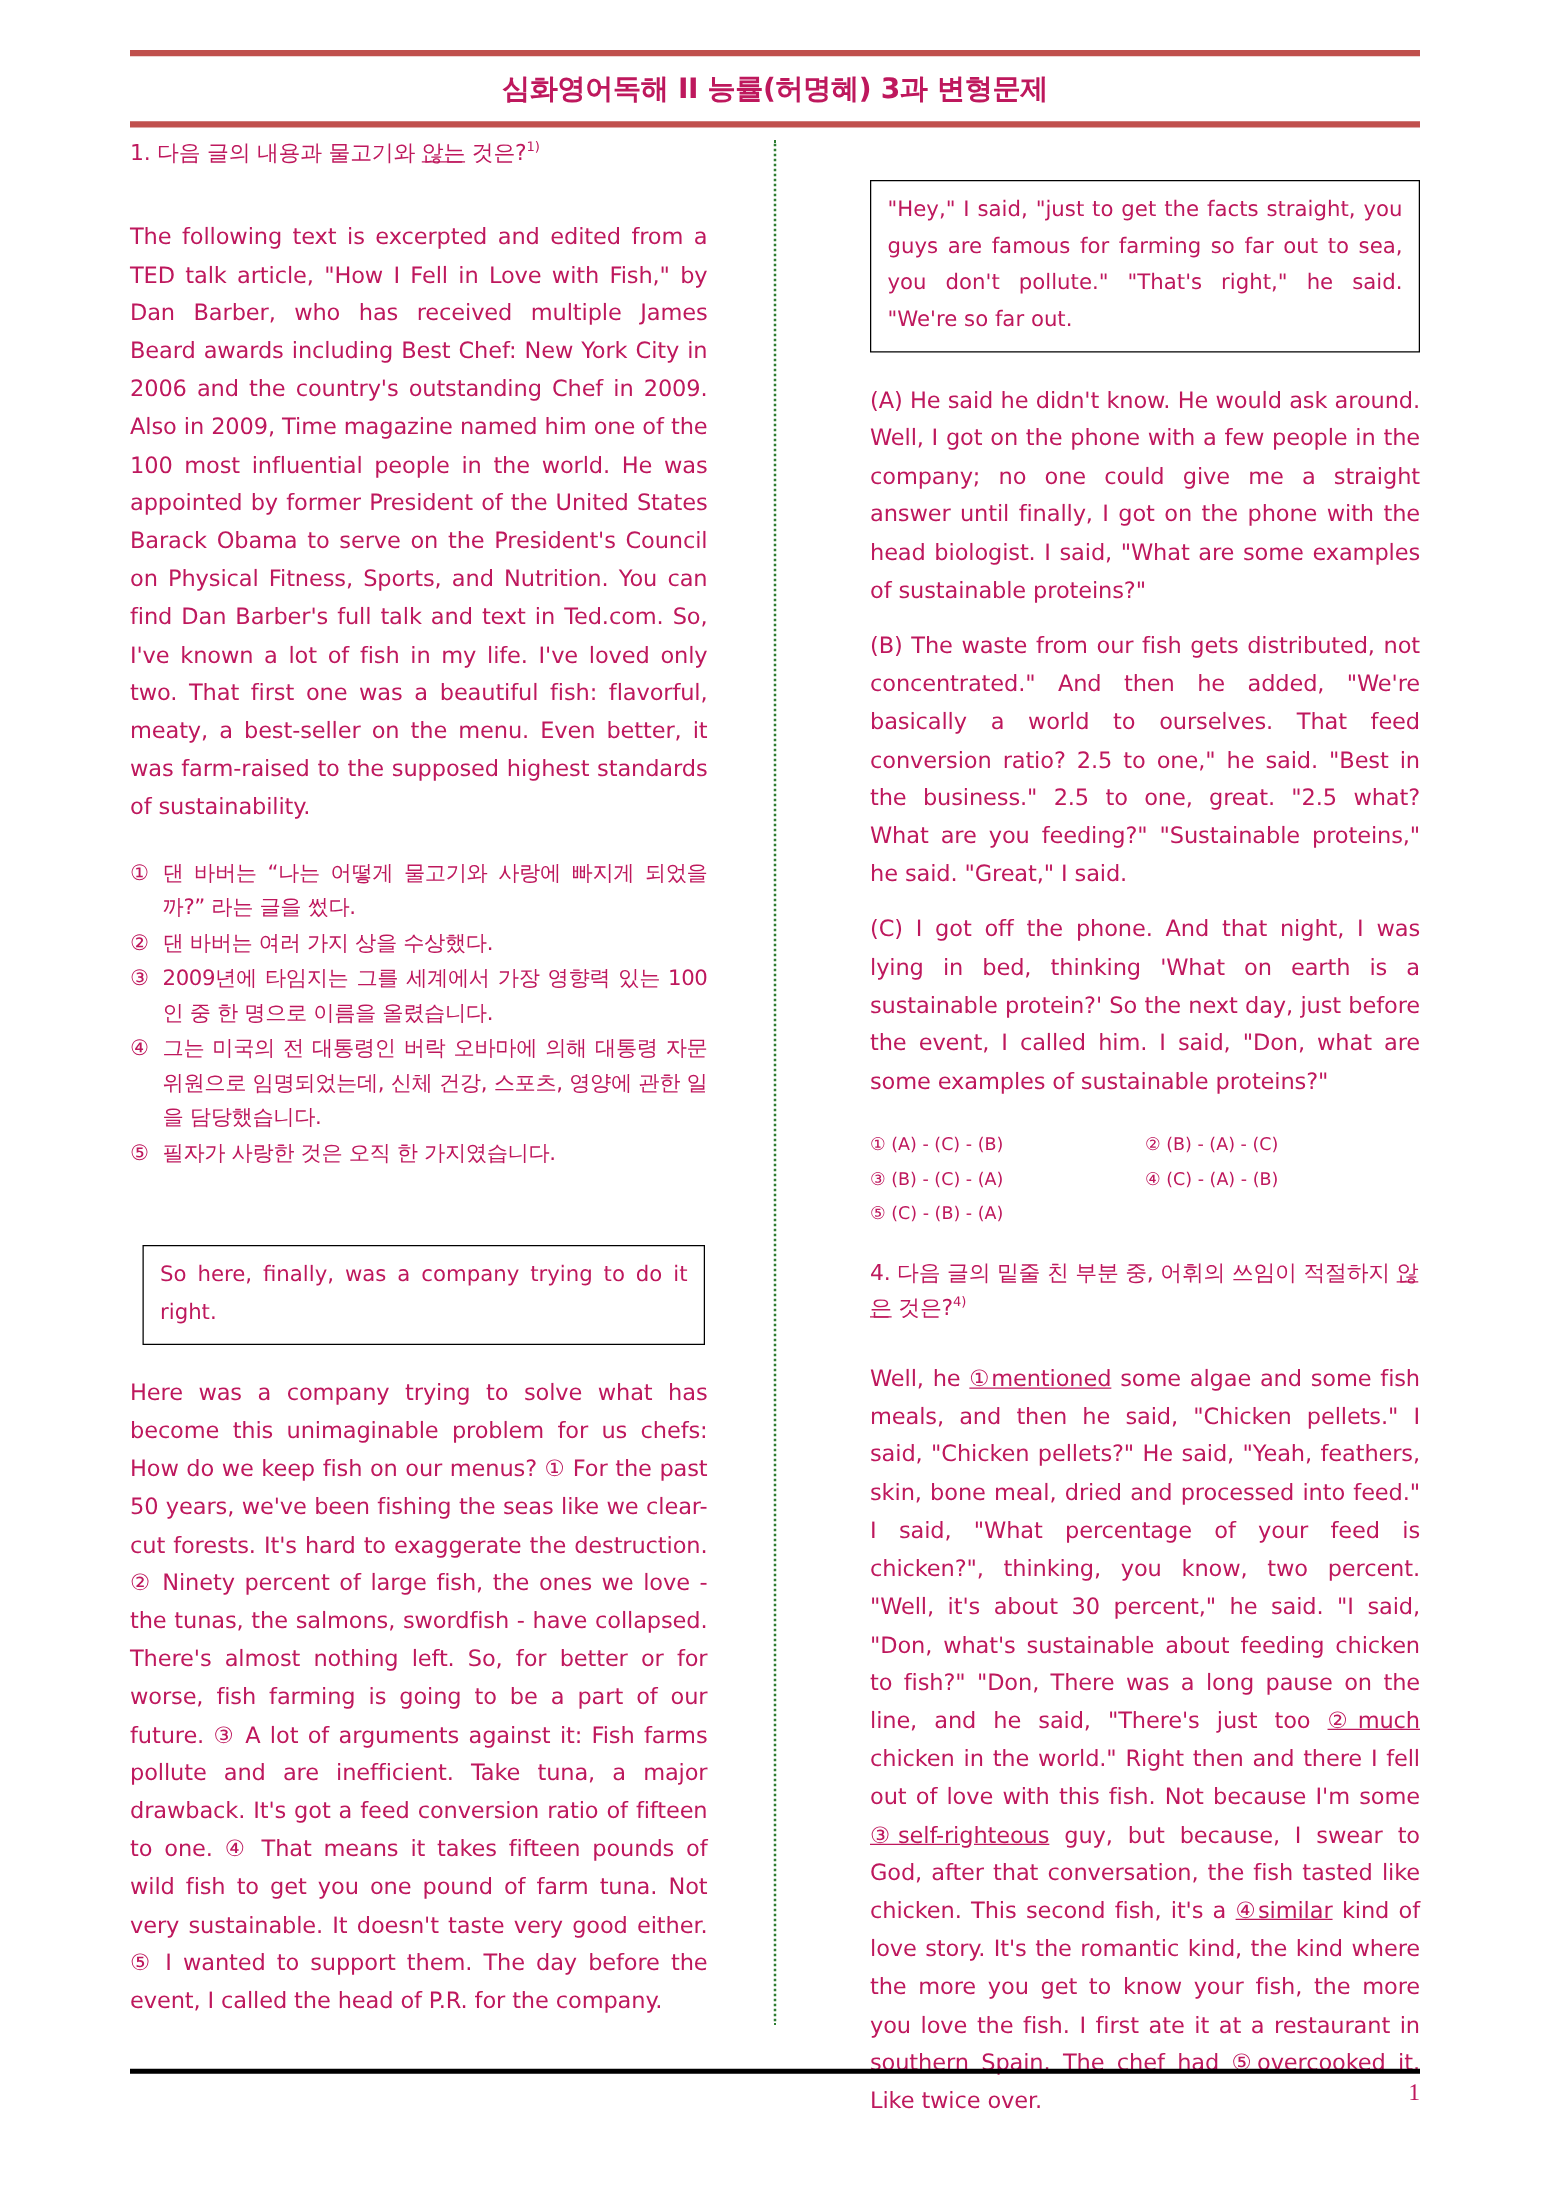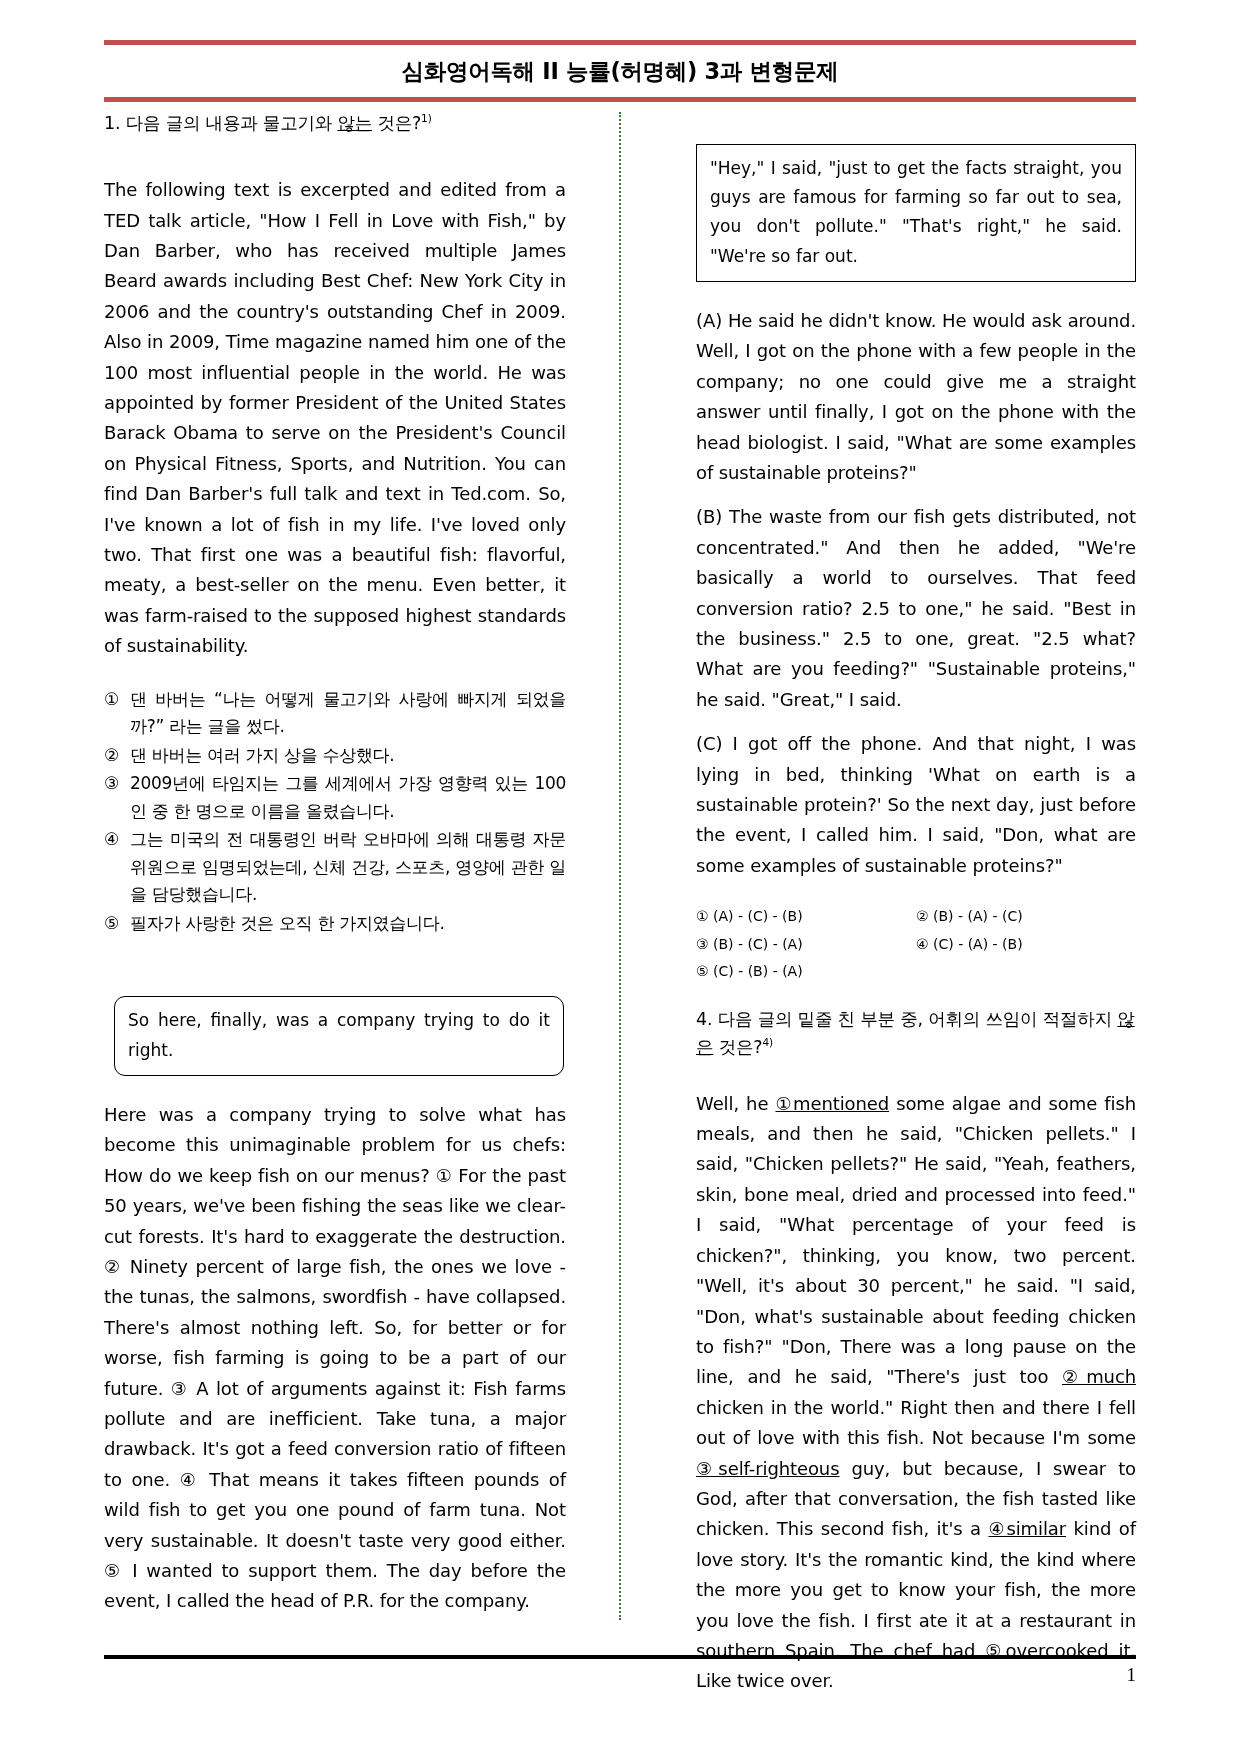--- a/index.html
+++ b/index.html
@@ -7,21 +7,21 @@
     padding: 0;
     background: #ffffff;
   }
   .page {
     position: relative;
     width: 1240px;
     height: 1752px;
     box-sizing: border-box;
     padding: 0;
     font-family: "DejaVu Sans", "Liberation Sans", sans-serif;
-    color: #000000;
+    color: #be185d;
     overflow: hidden;
     text-decoration: underline;
   }
 
   
   .header-wrap {
     position: absolute;
     left: 104px;
     top: 40px;
     width: 1032px;
@@ -106,21 +106,20 @@
     box-sizing: border-box;
     padding: 9px 13px 10px 13px;
     font-size: 17px;
     line-height: 1.72;
     text-align: justify;
     text-justify: inter-word;
   }
   .boxed-indent {
     margin-left: 10px;
     margin-right: 2px;
-    border-radius: 11px;
   }
 
   
   .choices-ko {
     font-size: 17px;
     line-height: 1.62;
     letter-spacing: -0.3px;
   }
   .choice-row {
     display: flex;

